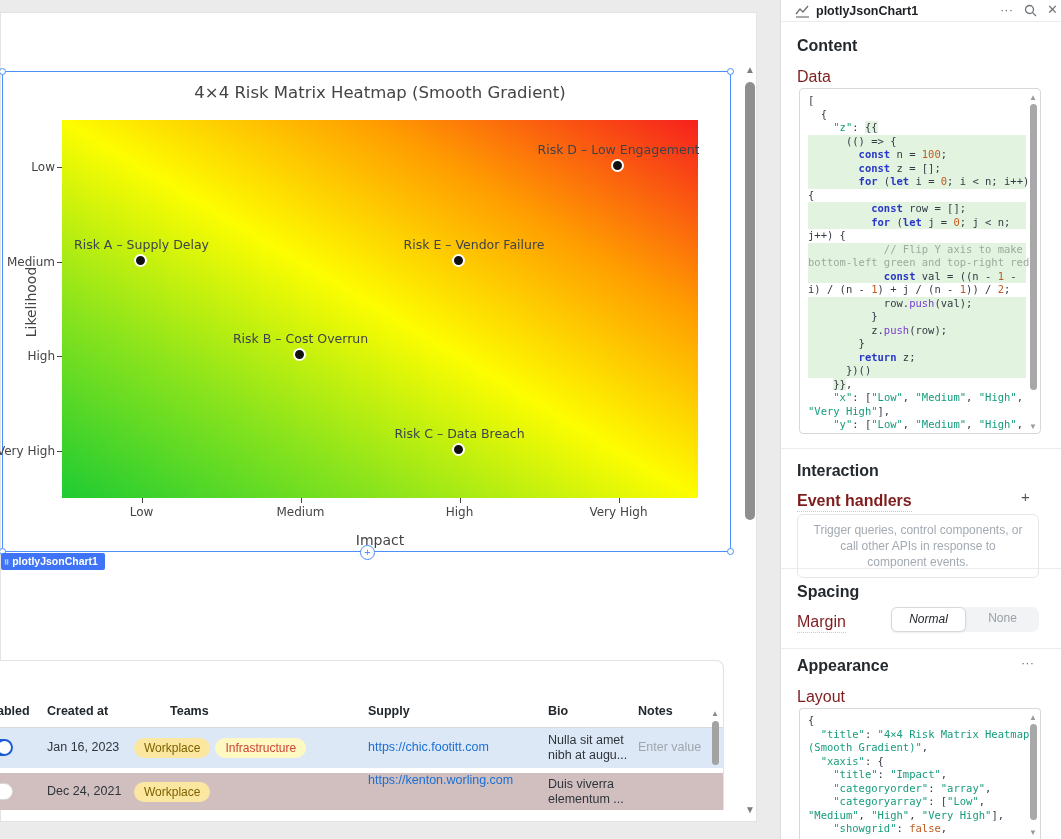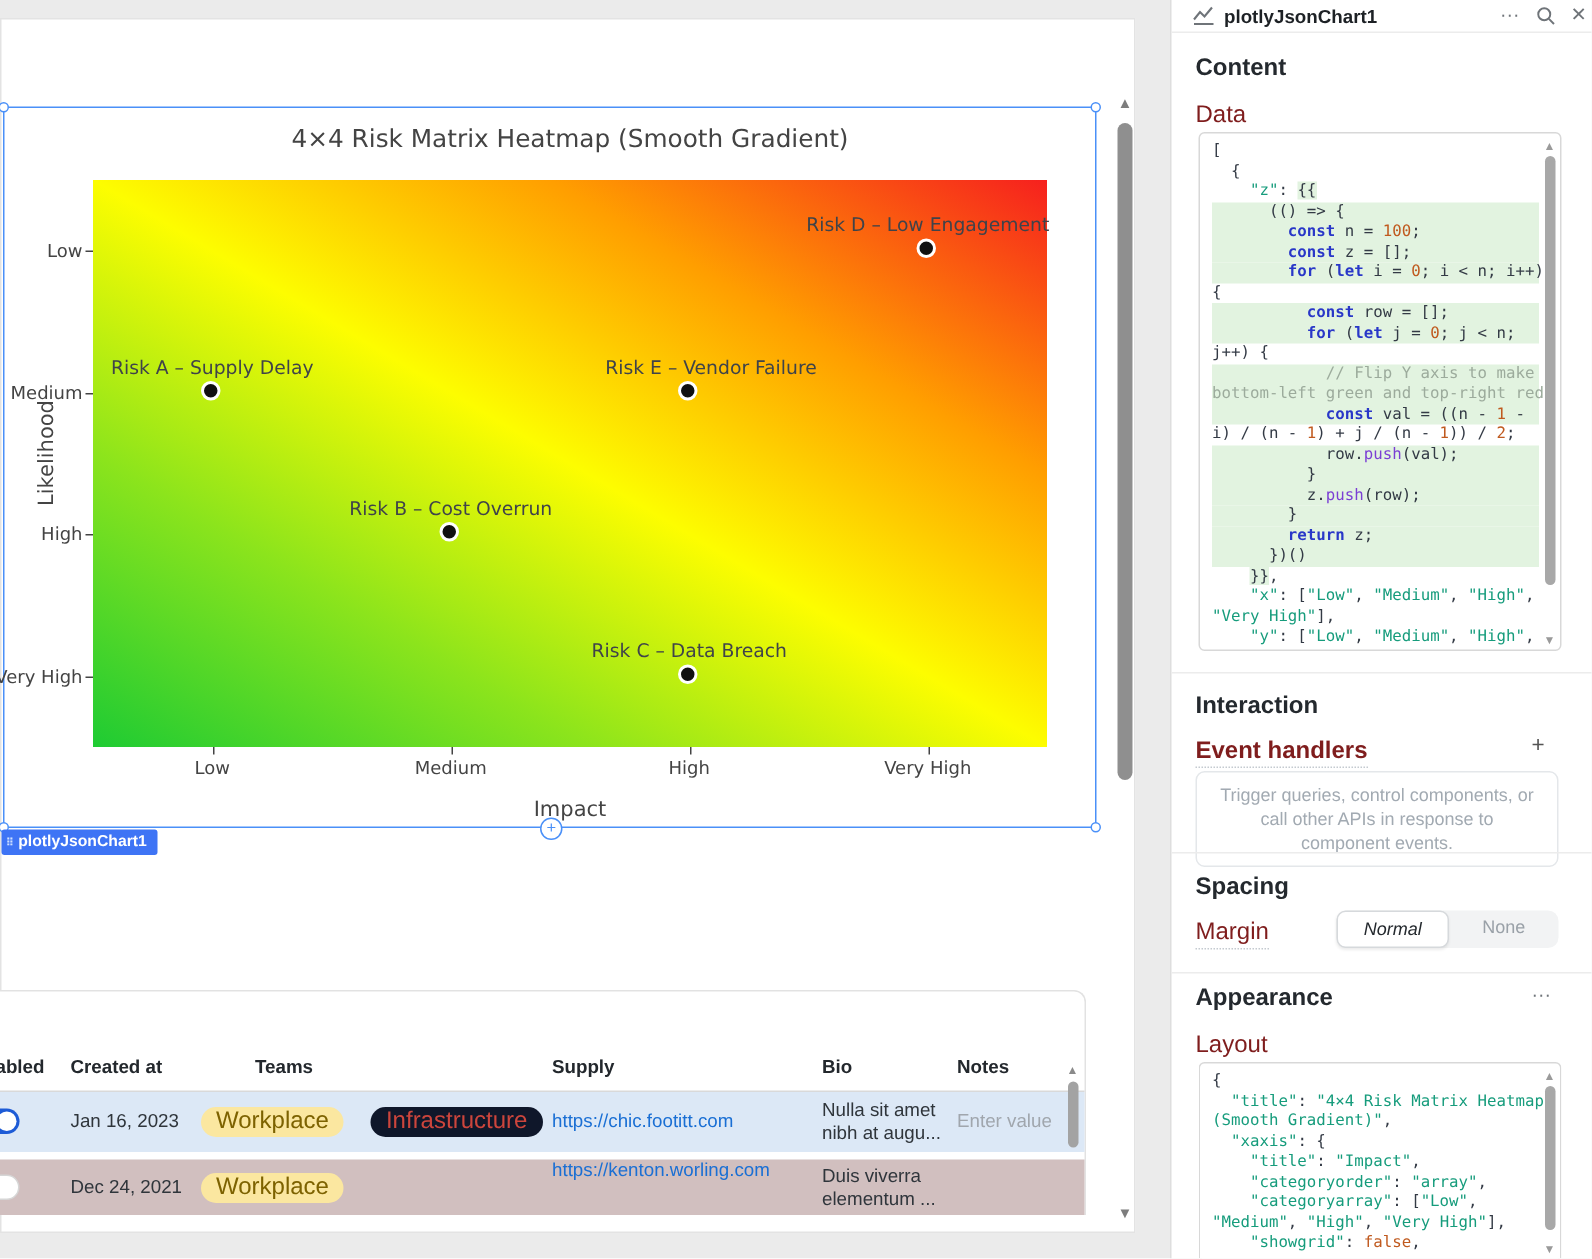--- a/index.html
+++ b/index.html
@@ -36,21 +36,21 @@
 
   
   #table-comp { position:absolute; left:-34px; top:660px; width:758px; height:150px; background:#fff; border:1px solid #e2e2e2; border-radius:8px 8px 0 0; border-bottom:none; overflow:hidden; }
   .th { position:absolute; top:43px; font-size:12.5px; font-weight:bold; color:#23282d; white-space:nowrap; }
   #thead-line { position:absolute; left:0; top:66px; width:758px; height:1px; background:#d9d9d9; }
   .trow { position:absolute; left:0; width:758px; }
   .cell { position:absolute; font-size:12.5px; color:#2f353b; white-space:nowrap; }
   .cell.link { color:#1a6fd4; }
   .cell.bio { white-space:normal; line-height:15px; }
   .cell.placeholder { color:#a0a6ad; }
-  .pill { display:inline-block; height:20px; line-height:20px; border-radius:10px; padding:0 10px; font-size:16px; margin-right:18px; }
+  .pill { display:inline-block; height:20px; line-height:20px; border-radius:10px; padding:0 10px; font-size:12px; margin-right:5px; }
   .toggle { position:absolute; width:30px; height:17px; border-radius:9px; }
   .toggle .knob { position:absolute; top:2px; width:13px; height:13px; border-radius:50%; background:#fff; }
   #table-scroll-up { position:absolute; left:744px; top:48px; font-size:8px; color:#8a8a8a; }
   #table-scroll-thumb { position:absolute; left:745px; top:60px; width:7px; height:44px; background:#a3a3a3; border-radius:4px; }
 
   
   #panel { position:absolute; left:780px; top:0; width:281px; height:839px; background:#fff; border-left:1px solid #dedede; }
   #panel-header { position:absolute; left:0; top:0; width:281px; height:22px; border-bottom:1px solid #ececec; }
   #panel-title { position:absolute; left:35px; top:4px; font-size:12.5px; font-weight:bold; color:#1d2125; }
   #panel-chart-icon { position:absolute; left:14px; top:4px; }
@@ -138,21 +138,21 @@
           <div class="th" style="left: 581px;">Bio</div>
           <div class="th" style="left: 671px;">Notes</div>
         </div>
       <div id="thead-line"></div>
       <div id="tbody">
           <div class="trow" style="top: 67px; height: 40px; background: rgb(220, 232, 246);">
             <div class="toggle" style="left: 16px; top: 11px; background: rgb(29, 91, 214);">
               <div class="knob" style="right: 2px;"></div>
             </div>
             <div class="cell " style="left: 80px; top: 12px;">Jan 16, 2023</div>
-            <div style="position: absolute; left: 167px; top: 10px;"><span class="pill" style="background: rgb(251, 231, 160); color: rgb(125, 98, 0);">Workplace</span><span class="pill" style="background: #0f172a; color: rgb(204, 69, 60);">Infrastructure</span></div>
+            <div style="position: absolute; left: 167px; top: 10px;"><span class="pill" style="background: rgb(251, 231, 160); color: rgb(125, 98, 0);">Workplace</span><span class="pill" style="background: #fef9c3; color: rgb(204, 69, 60);">Infrastructure</span></div>
             <div class="cell link" style="left: 401px; top: 12px;">https://chic.footitt.com</div>
             <div class="cell bio" style="left: 581px; top: 5px; width: 88px;">Nulla sit amet nibh at augu...</div>
             <div class="cell placeholder" style="left: 671px; top: 12px;">Enter value</div>
           </div>
           <div class="trow" style="top: 112px; height: 38px; background: rgb(209, 191, 191);">
             <div class="toggle" style="left: 16px; top: 10px; background: rgb(255, 255, 255); border: 1px solid rgb(214, 214, 214);"></div>
             <div class="cell " style="left: 80px; top: 11px;">Dec 24, 2021</div>
             <div style="position: absolute; left: 167px; top: 9px;"><span class="pill" style="background: rgb(251, 231, 160); color: rgb(125, 98, 0);">Workplace</span></div>
             <div class="cell link" style="left: 401px; top: 0;">https://kenton.worling.com</div>
             <div class="cell bio" style="left: 581px; top: 4px; width: 88px;">Duis viverra elementum ...</div>

